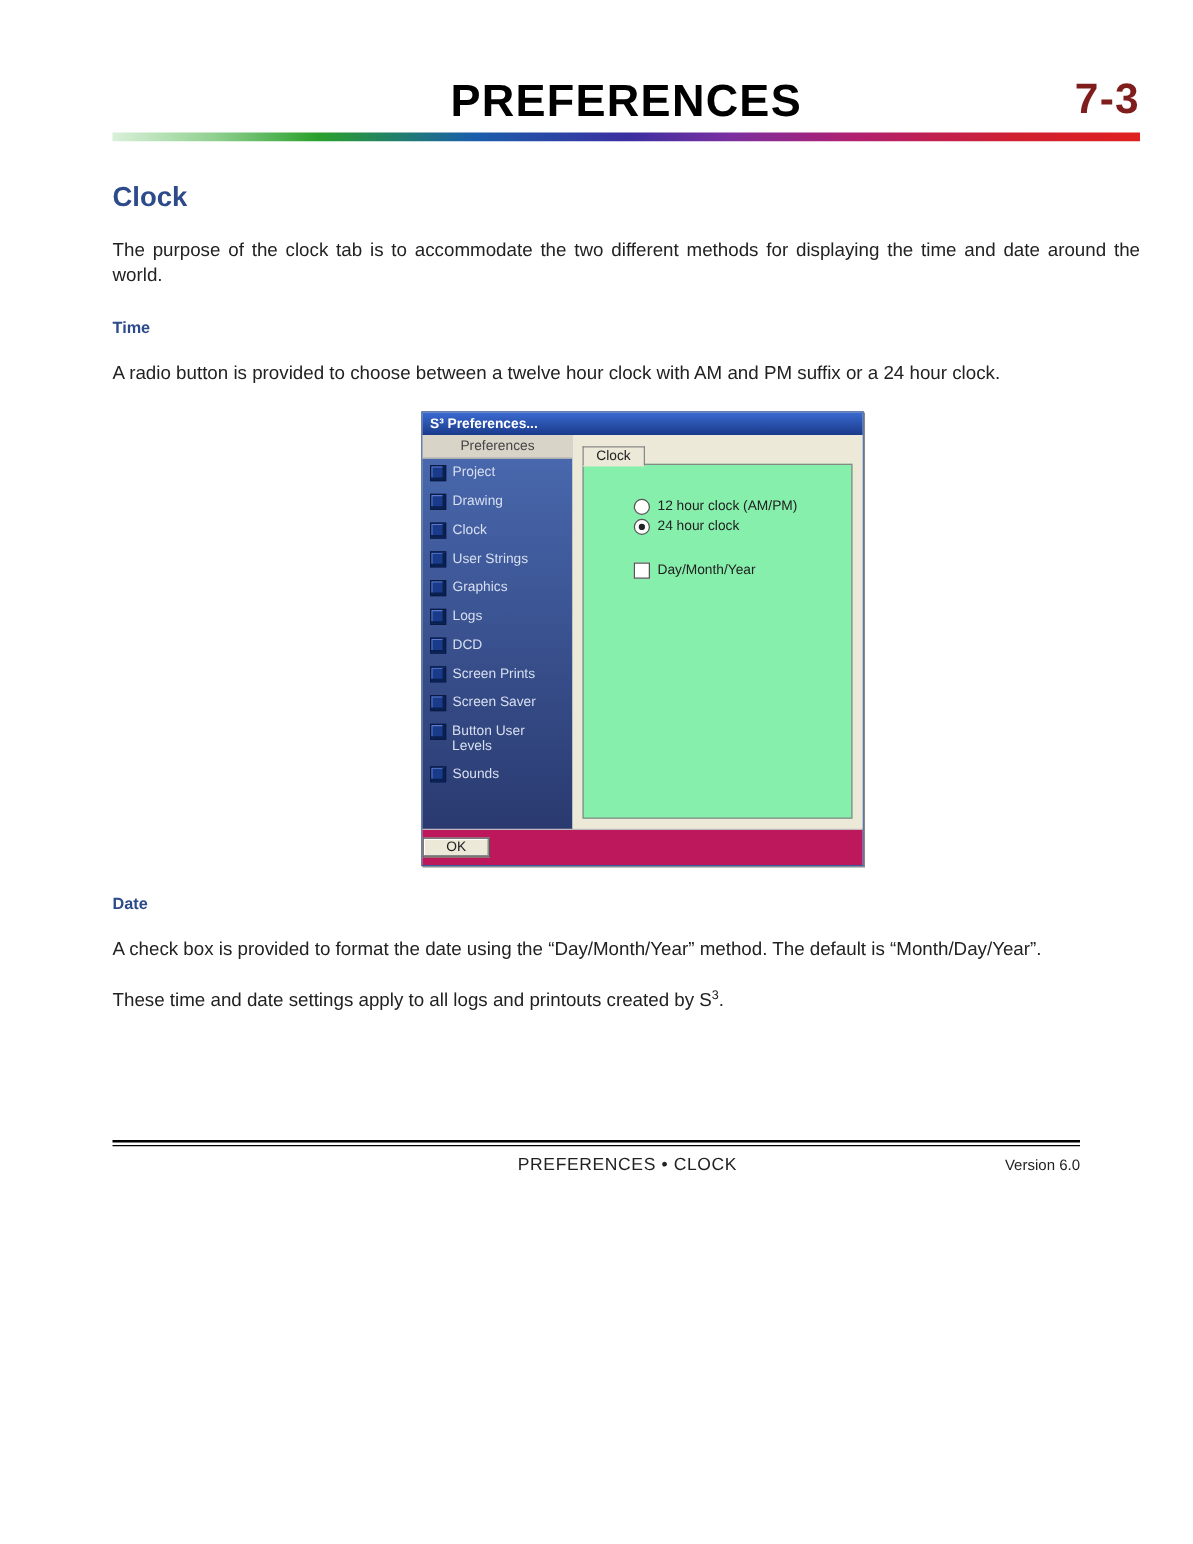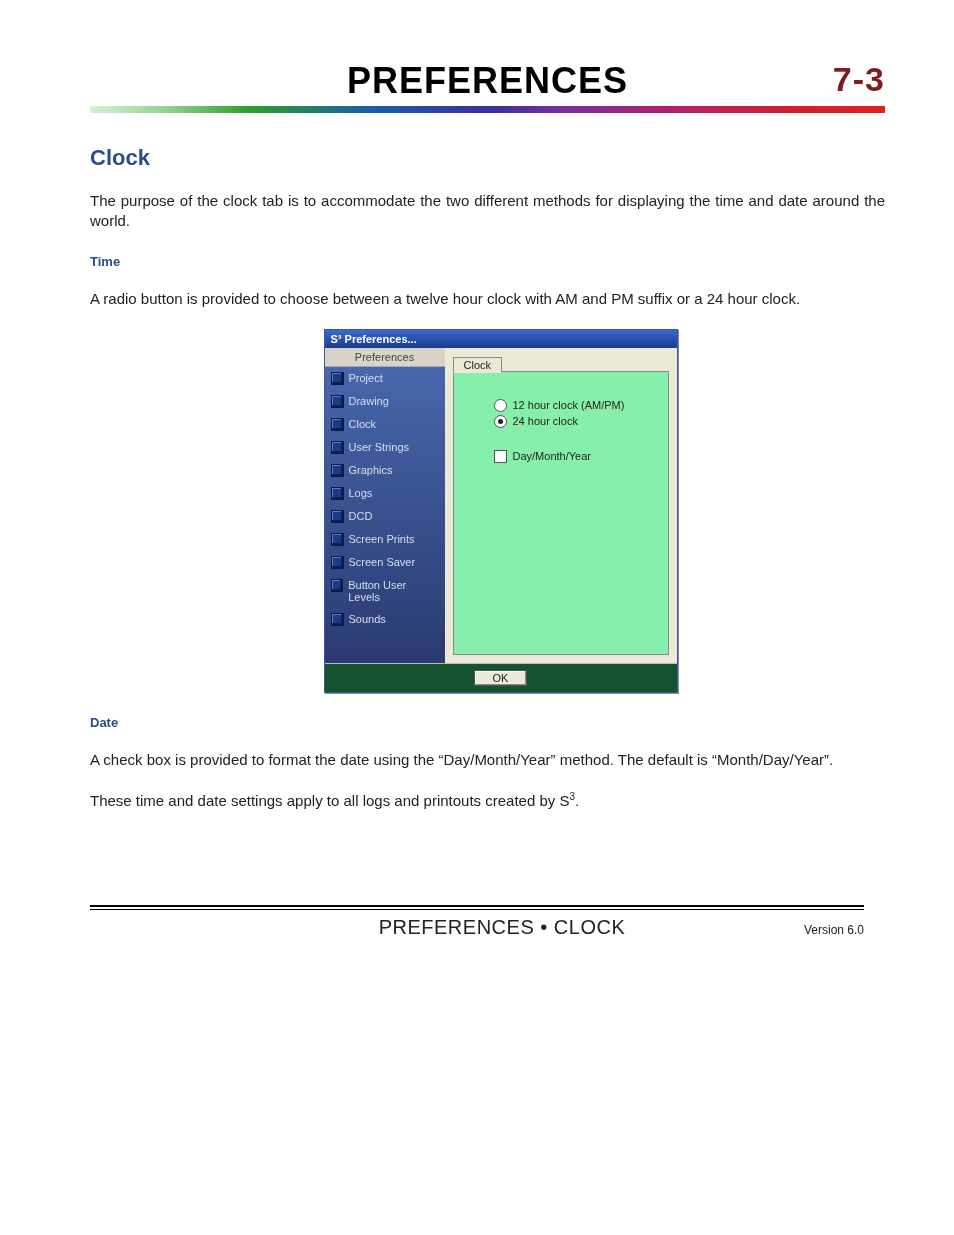--- a/index.html
+++ b/index.html
@@ -12,21 +12,21 @@
     color:var(--text);
     font-size:15px;
     background:#fff;
   }
   .page{
     width:954px;
     height:999px;
     margin:0 auto;
     position:relative;
     box-sizing:border-box;
-    padding:60px 69px 0 90px;
+    padding:60px 42px 0 90px;
   }
   
   .chapter-head{
     display:flex;
     align-items:baseline;
     justify-content:center;
     position:relative;
     font-weight:900;
     font-family:"Arial Black",Arial,sans-serif;
     letter-spacing:1px;
@@ -139,42 +139,42 @@
     width:11px;height:11px;border-radius:50%;
     border:1px solid #555;background:#fff;
     display:flex;align-items:center;justify-content:center;
   }
   .radio .dot{width:5px;height:5px;border-radius:50%;background:#222;}
   .cbox{
     width:11px;height:11px;border:1px solid #555;background:#fff;
   }
   .ok-row{
     border-top:1px solid #bbb;
-    display:flex;justify-content:center;
+    display:flex;justify-content:flex-start;
     padding:6px 0;
-    background:#14532d;
+    background:#be185d;
   }
   .ok-btn{
     border:1px solid #555;background:#ece9d8;
     padding:1px 18px;font-size:11px;
     box-shadow:inset -1px -1px 0 #888, inset 1px 1px 0 #fff;
     cursor:default;
   }
   
   .footer{
     position:absolute;left:90px;right:90px;bottom:60px;
   }
   .foot-rule1{height:2px;background:#000;}
   .foot-rule2{height:1px;background:#000;margin-top:2px;}
   .foot-row{
     display:flex;justify-content:space-between;align-items:baseline;
     margin-top:6px;
     font-family:"Arial Black",Arial,sans-serif;
   }
-  .foot-center{flex:1;text-align:center;font-size:20px;letter-spacing:0.5px;}
+  .foot-center{flex:1;text-align:center;font-size:14px;letter-spacing:0.5px;}
   .foot-right{font-size:12px;}
 </style>
 </head>
 <body>
 
 <div class="page">
 
   <div class="chapter-head">
     <span class="title">PREFERENCES</span>
     <span class="num">7-3</span>

